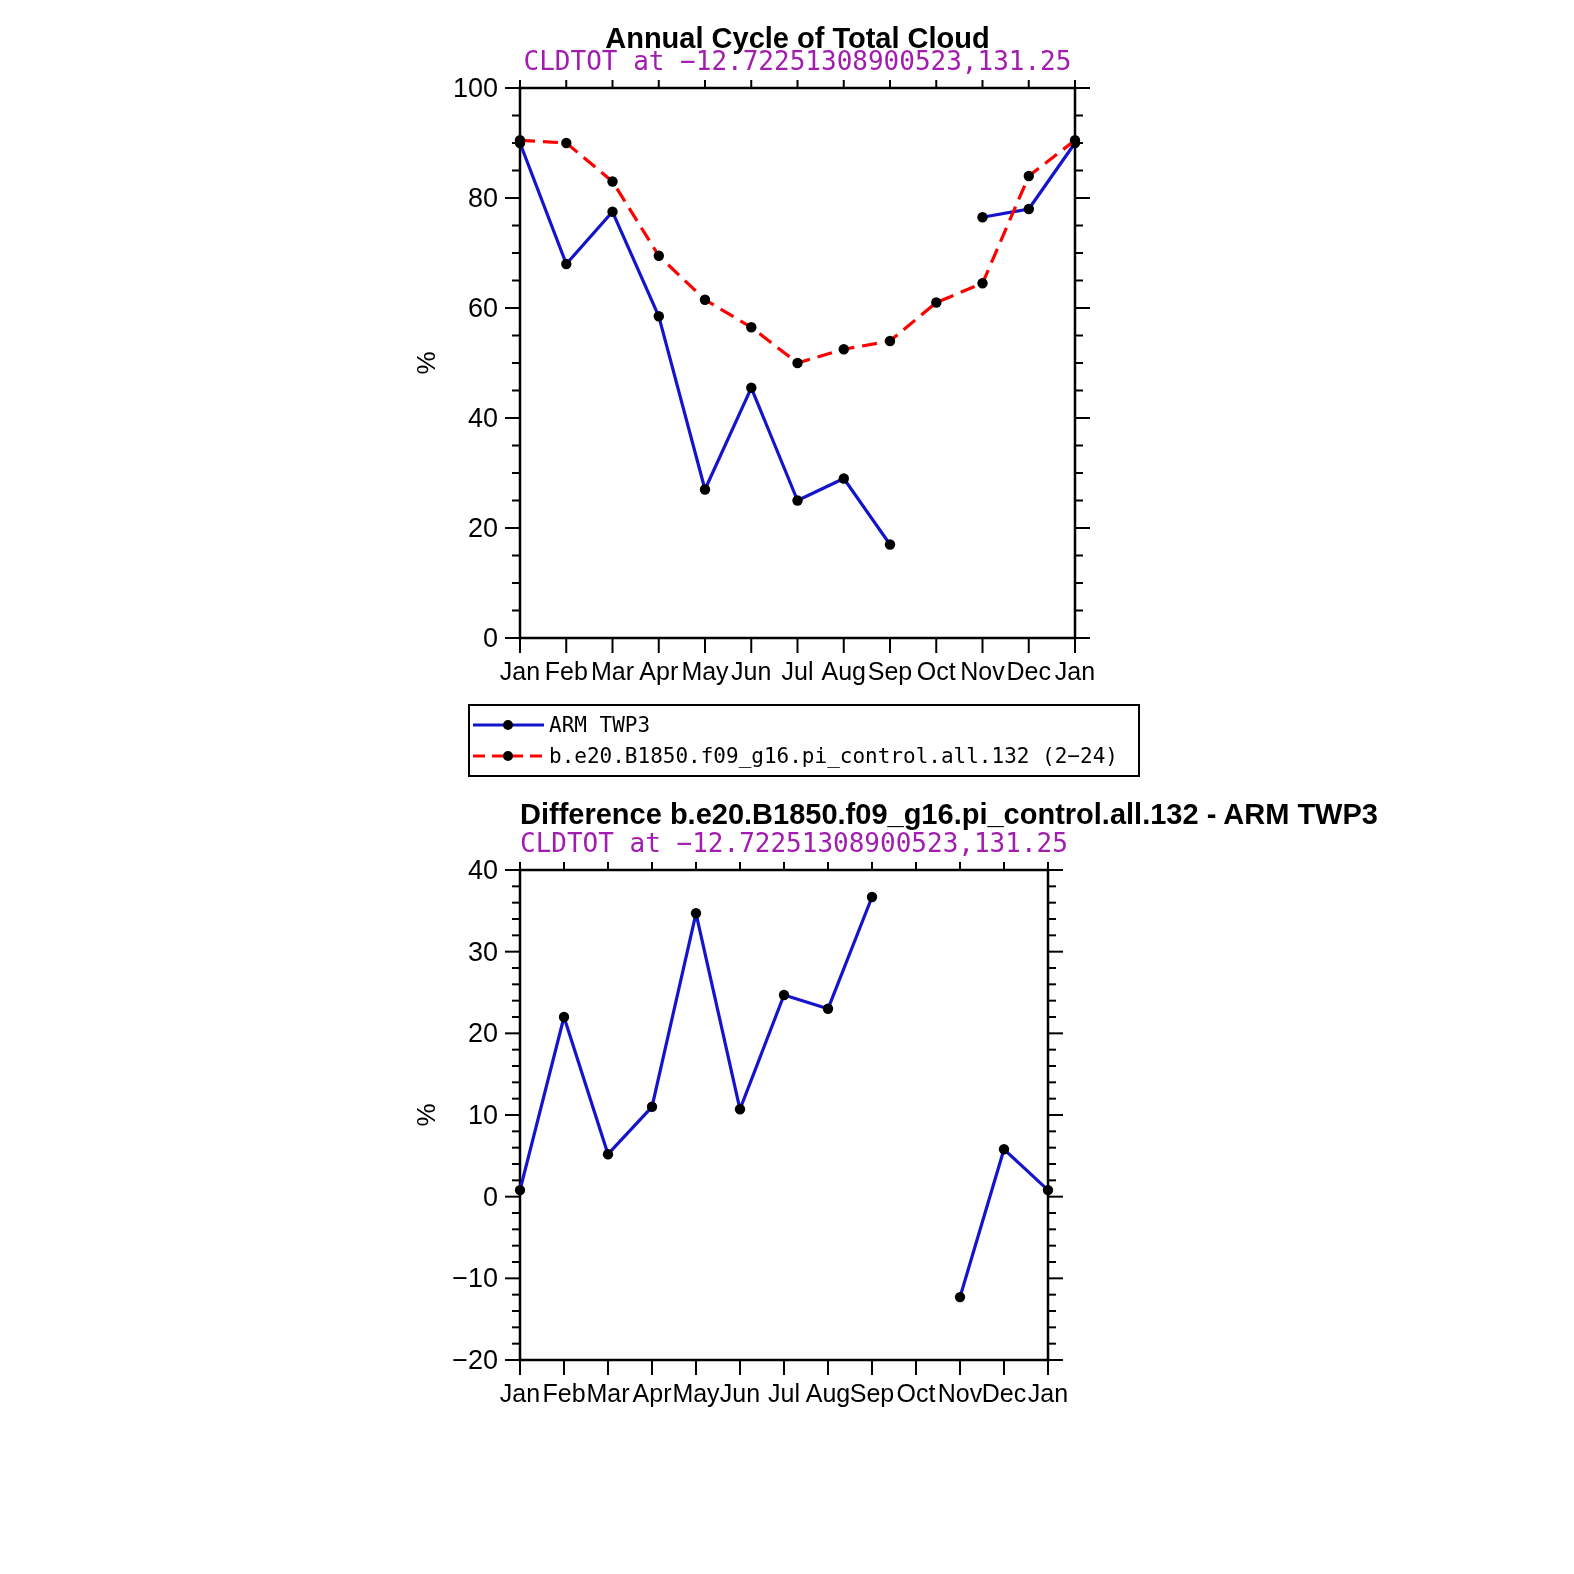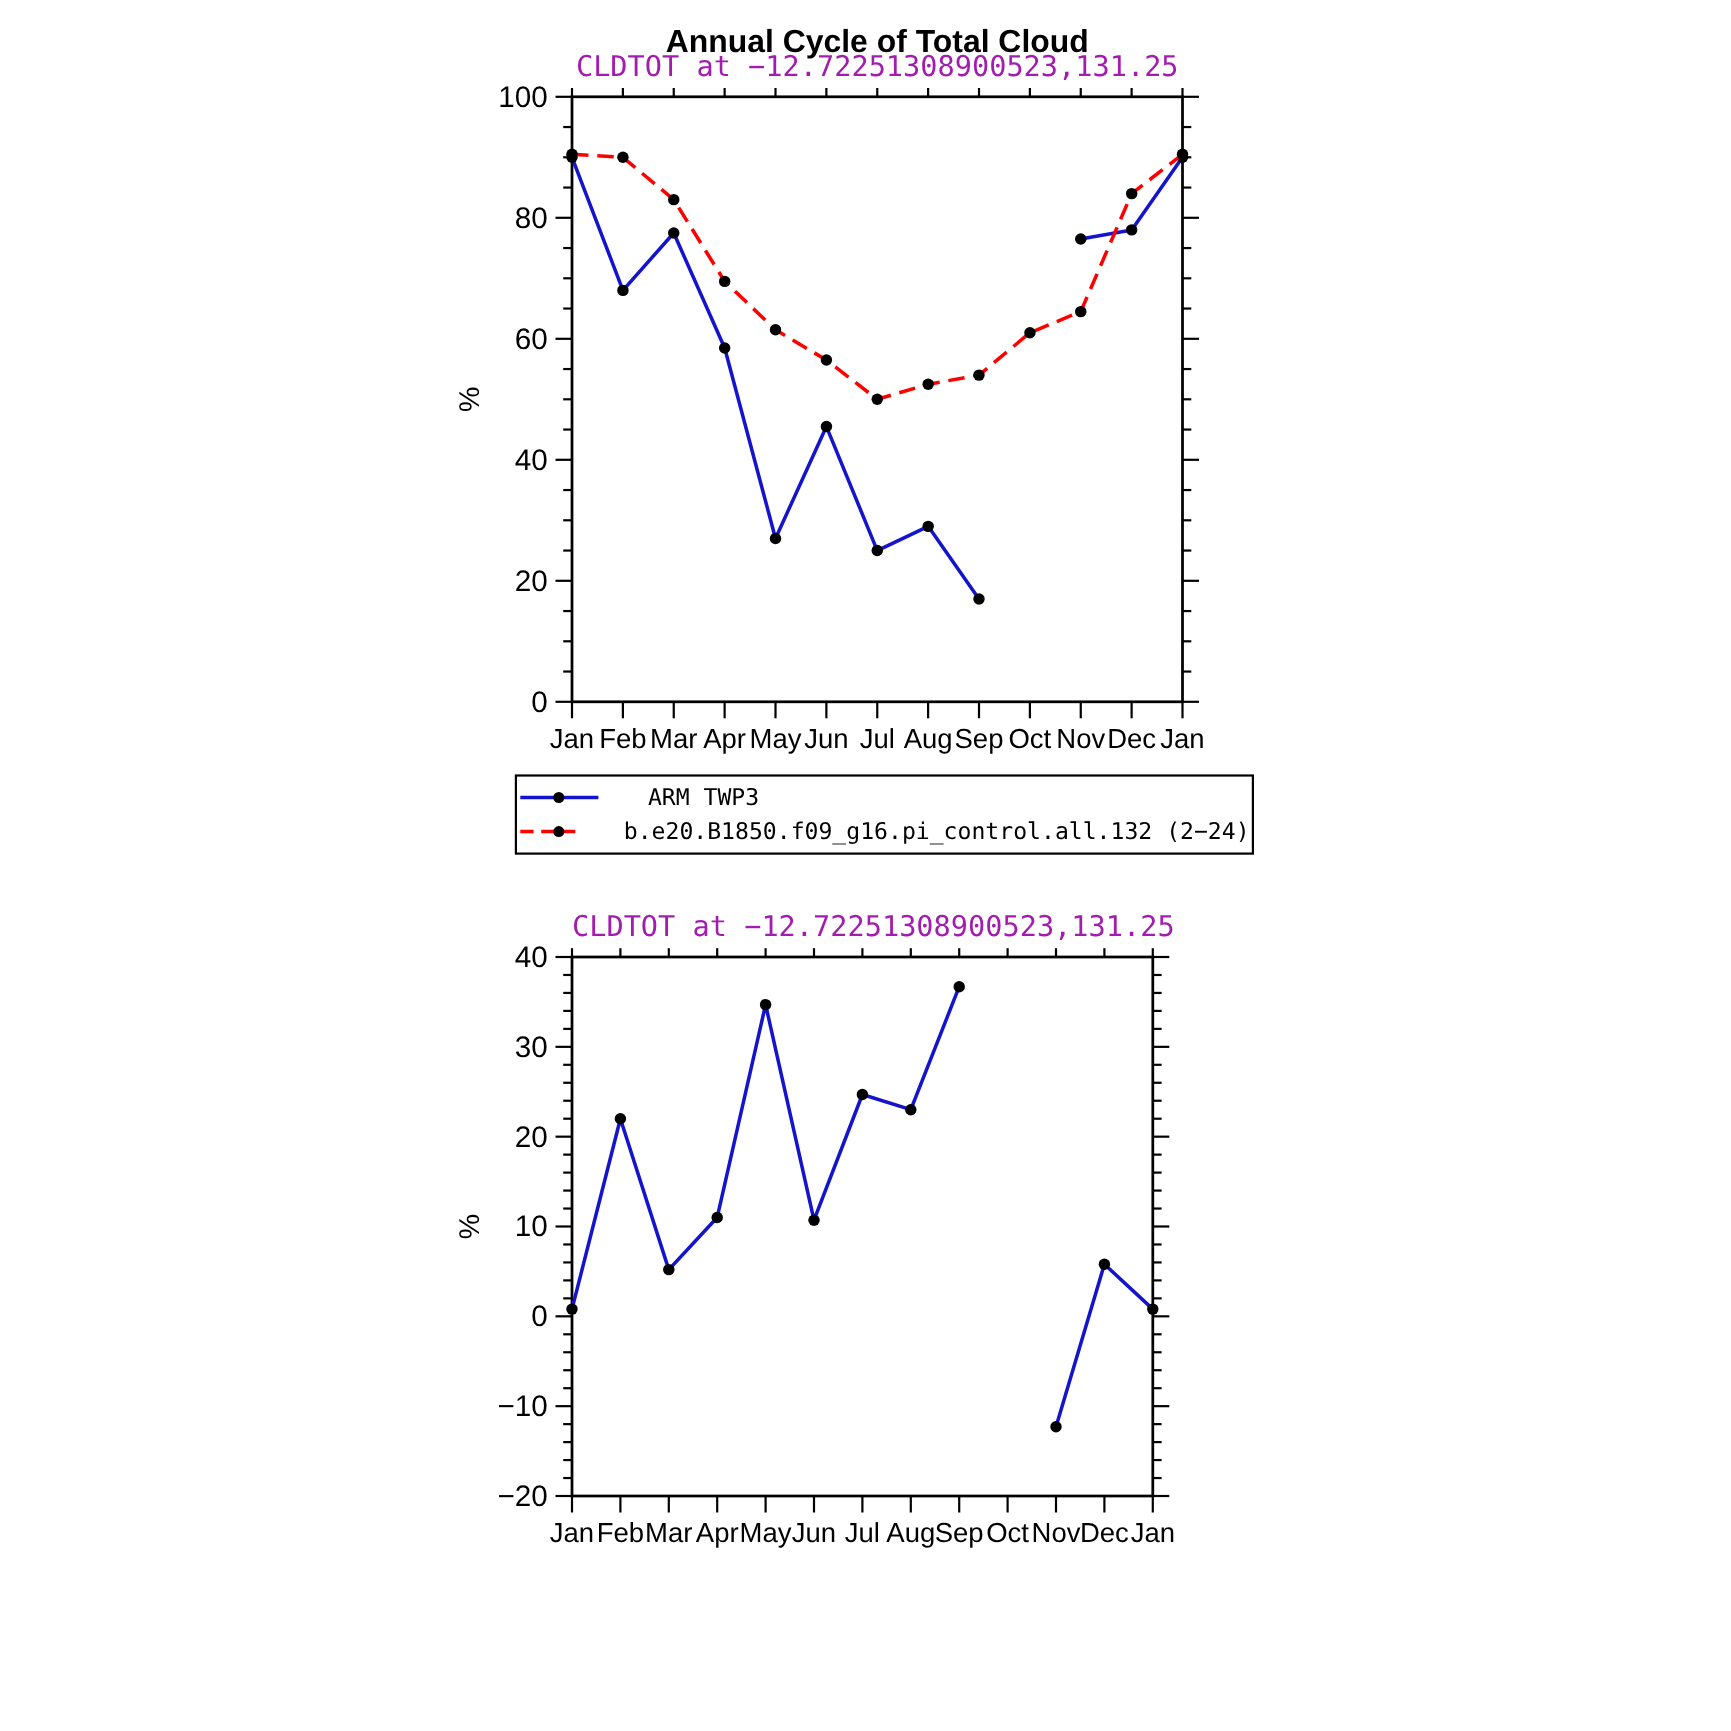--- a/index.html
+++ b/index.html
@@ -9,21 +9,21 @@
   .chart-title{position:absolute;font:bold 29px "Liberation Sans",sans-serif;color:#000;
                text-align:center;white-space:nowrap;margin-top:16px;}
   .chart-subtitle{position:absolute;font:26px "DejaVu Sans Mono",monospace;color:#a21caf;
                   text-align:center;white-space:nowrap;}
   #title1{left:520px;width:555px;top:6px;}
   #subtitle1{left:520px;width:555px;top:46px;}
   #title2{left:520px;width:528px;top:782px;}
   #subtitle2{left:520px;width:528px;top:828px;}
   .legend{position:absolute;left:468px;top:704px;width:664px;border:2px solid #000;
           background:#fff;padding:3px 2px 4px 2px;}
-  .legend-row{display:flex;align-items:center;height:31px;gap:40px;}
+  .legend-row{display:flex;align-items:center;height:31px;}
   .legend-label{font:21px "DejaVu Sans Mono",monospace;color:#000;margin-left:3px;white-space:nowrap;}
   .tick{stroke:#000;stroke-width:2;}
   .frame{fill:none;stroke:#000;stroke-width:2.5;}
   .ytick-label{font:27px "Liberation Sans",sans-serif;fill:#000;}
   .xtick-label{font:25px "Liberation Sans",sans-serif;fill:#000;}
   .axis-title{font:26px "Liberation Sans",sans-serif;fill:#000;}
 </style>
 </head>
 <body>
 
@@ -298,15 +298,16 @@
     </div>
     <div class="legend-row">
       <svg width="74" height="14">
         <line x1="1" y1="7" x2="72" y2="7" stroke="#ff0000" stroke-width="3.2" stroke-dasharray="12 7"></line>
         <circle cx="36" cy="7" r="5" fill="#000000"></circle>
       </svg>
       <span class="legend-label">b.e20.B1850.f09_g16.pi_control.all.132 (2−24)</span>
     </div>
   </div>
 
+  <div id="title2" class="chart-title">Difference b.e20.B1850.f09_g16.pi_control.all.132 - ARM TWP3</div>
   <div id="subtitle2" class="chart-subtitle">CLDTOT at −12.72251308900523,131.25</div>
 
 </div>
 
 </body></html>

